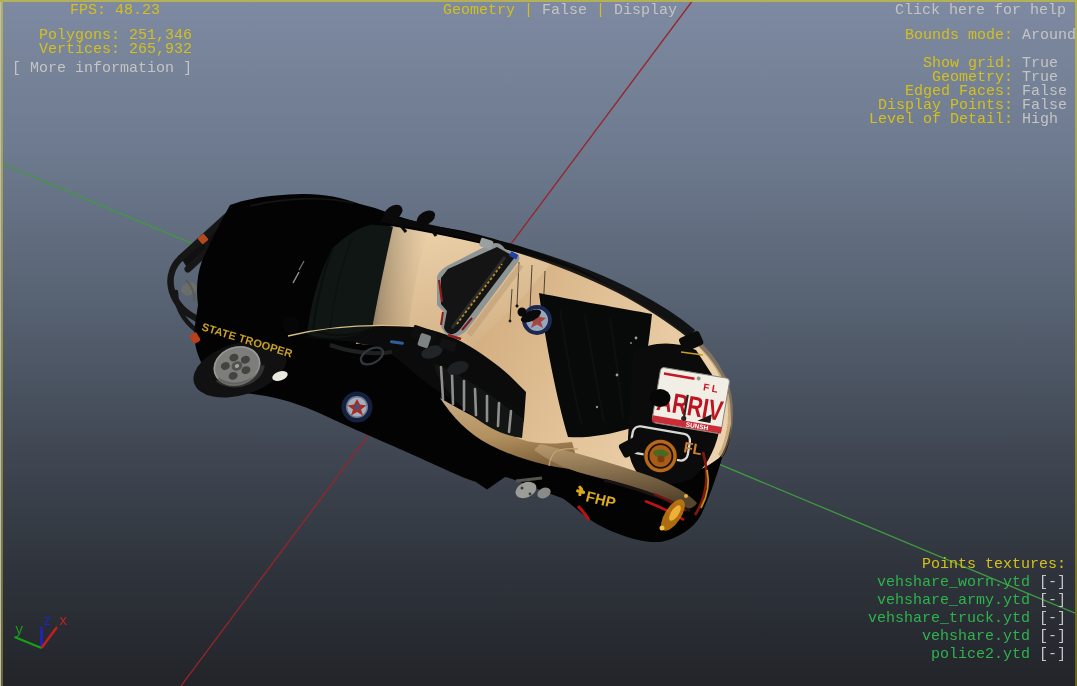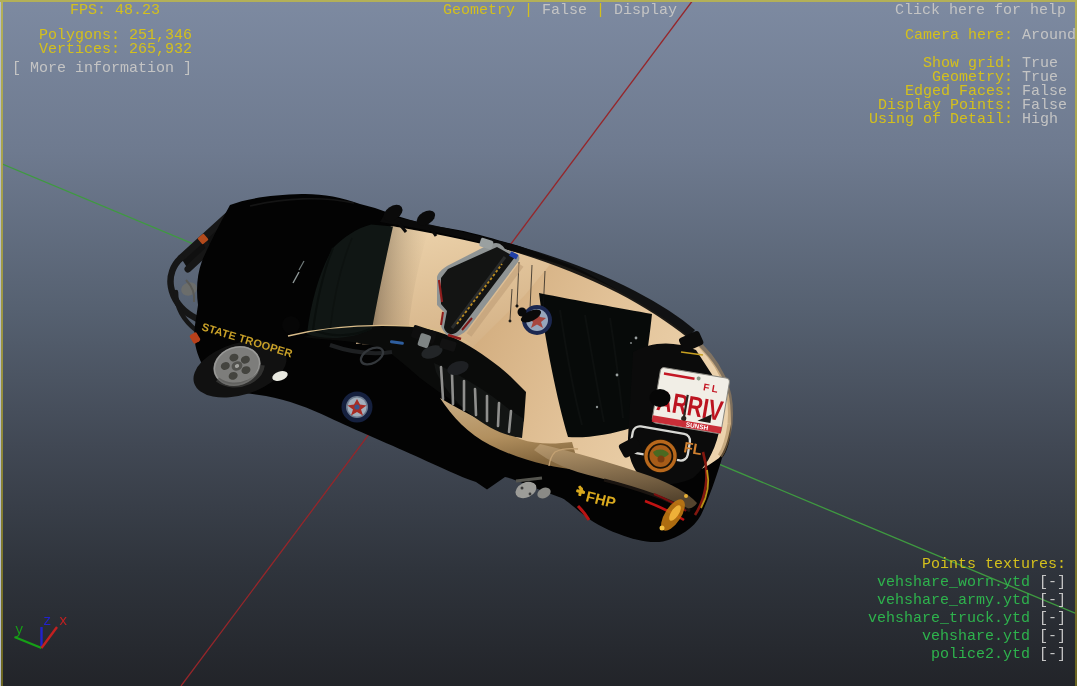--- a/index.html
+++ b/index.html
@@ -303,25 +303,25 @@
 <rect x="1075" y="0" width="2" height="686" fill="url(#bord)"></rect>
 <rect x="0" y="0" width="1077" height="2" fill="#b3b058"></rect>
 </svg>
 
 <div class="hud" style="left:70px;top:4px"><span class="y">FPS: 48.23</span></div>
 <div class="hud" style="left:39px;top:29px"><span class="y">Polygons: 251,346
 Vertices: 265,932</span></div>
 <div class="hud" style="left:12px;top:62px"><span class="w">[ More information ]</span></div>
 <div class="hud" style="left:443px;top:4px"><span class="y">Geometry | </span><span class="w">False</span><span class="y"> | </span><span class="w">Display</span></div>
 <div class="hud rt" style="top:4px"><span class="w">Click here for help</span></div>
-<div class="hud row" style="top:29px;right:11px;width:400px"><span class="y">Camera here:</span><span class="val w"> Around</span></div>
+<div class="hud row" style="top:29px;right:11px;width:400px"><span class="y">Bounds mode:</span><span class="val w"> Around</span></div>
 <div class="hud row" style="top:57px;right:11px;width:400px"><span class="y">Show grid:</span><span class="val w"> True</span></div>
 <div class="hud row" style="top:71px;right:11px;width:400px"><span class="y">Geometry:</span><span class="val w"> True</span></div>
 <div class="hud row" style="top:85px;right:11px;width:400px"><span class="y">Edged Faces:</span><span class="val w"> False</span></div>
 <div class="hud row" style="top:99px;right:11px;width:400px"><span class="y">Display Points:</span><span class="val w"> False</span></div>
-<div class="hud row" style="top:113px;right:11px;width:400px"><span class="y">Using of Detail:</span><span class="val w"> High</span></div>
+<div class="hud row" style="top:113px;right:11px;width:400px"><span class="y">Level of Detail:</span><span class="val w"> High</span></div>
 <div class="hud rt" style="top:558px"><span class="y">Points textures:</span></div>
 <div class="hud rt" style="top:576px"><span class="grn">vehshare_worn.ytd</span><span class="w"> [-]</span></div>
 <div class="hud rt" style="top:594px"><span class="grn">vehshare_army.ytd</span><span class="w"> [-]</span></div>
 <div class="hud rt" style="top:612px"><span class="grn">vehshare_truck.ytd</span><span class="w"> [-]</span></div>
 <div class="hud rt" style="top:630px"><span class="grn">vehshare.ytd</span><span class="w"> [-]</span></div>
 <div class="hud rt" style="top:648px"><span class="grn">police2.ytd</span><span class="w"> [-]</span></div>
 <div class="hud rt" style="top:696px"><span class="w">[+] Add texture</span></div>
 
 </body></html>

